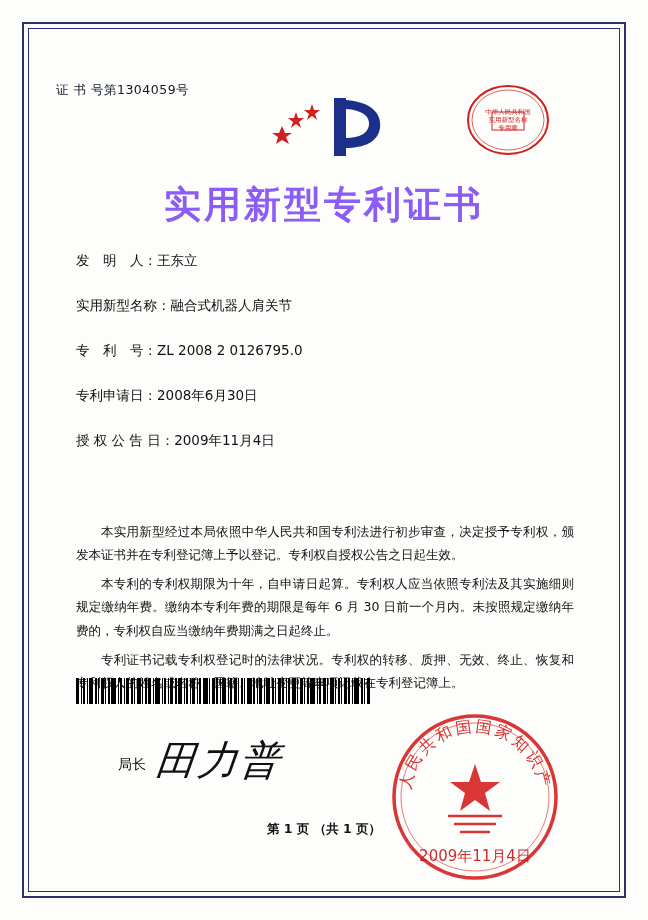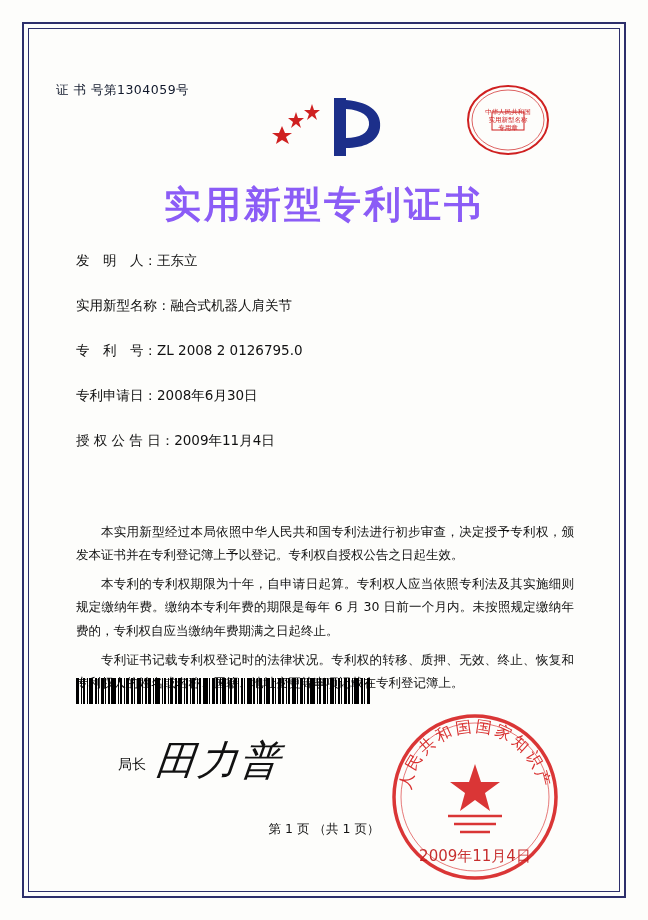--- a/index.html
+++ b/index.html
@@ -199,20 +199,21 @@
   }
 
   .footer {
     position: absolute;
     left: 0;
     right: 0;
     bottom: 42px;
     text-align: center;
     font-size: 12.5px;
     color: #111;
+    font-weight: bold;
   }
 </style>
 </head>
 <body>
 
 <div class="page">
   <div class="border-outer"></div>
   <div class="border-inner"></div>
 
   <div class="content">

